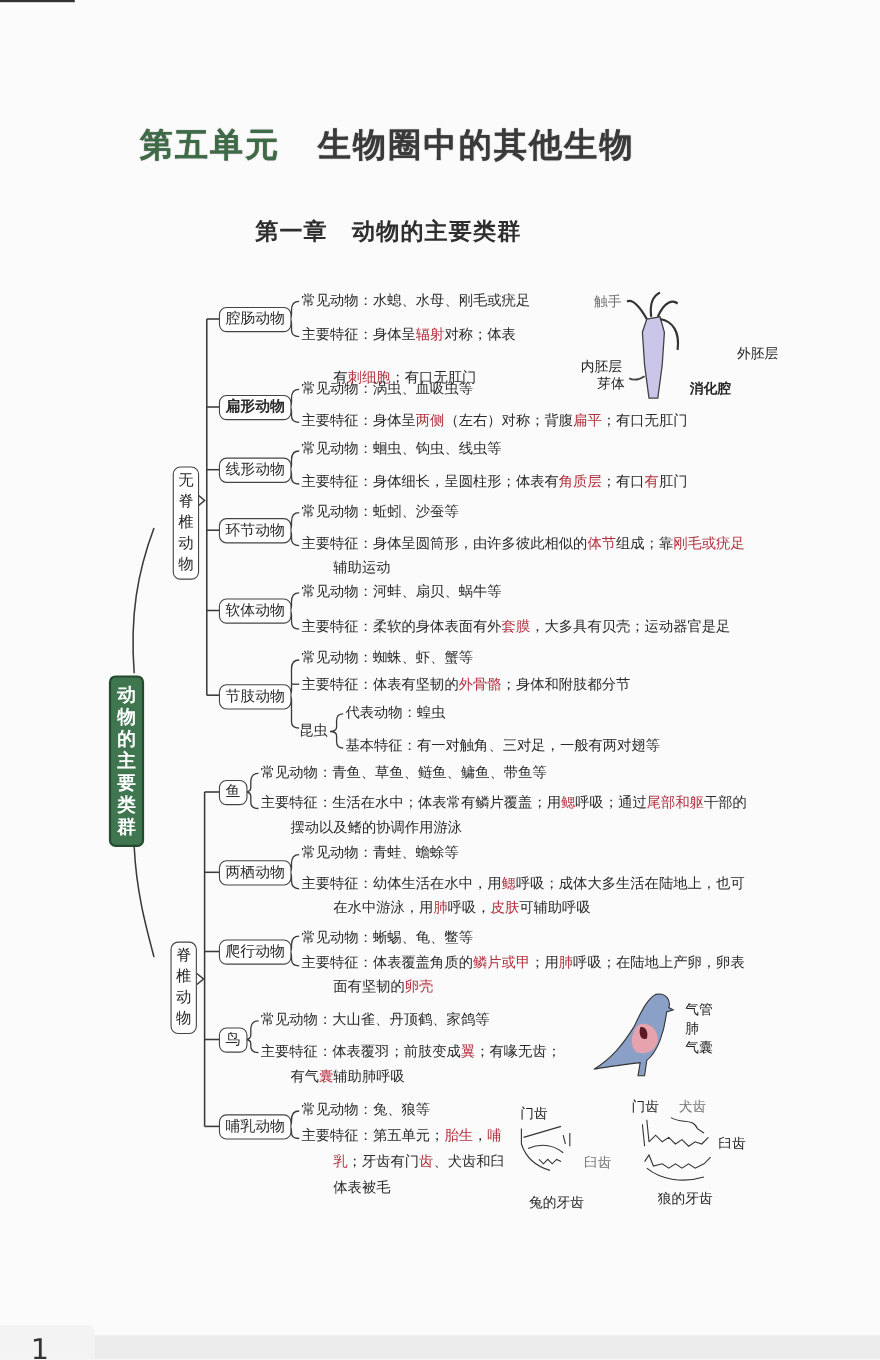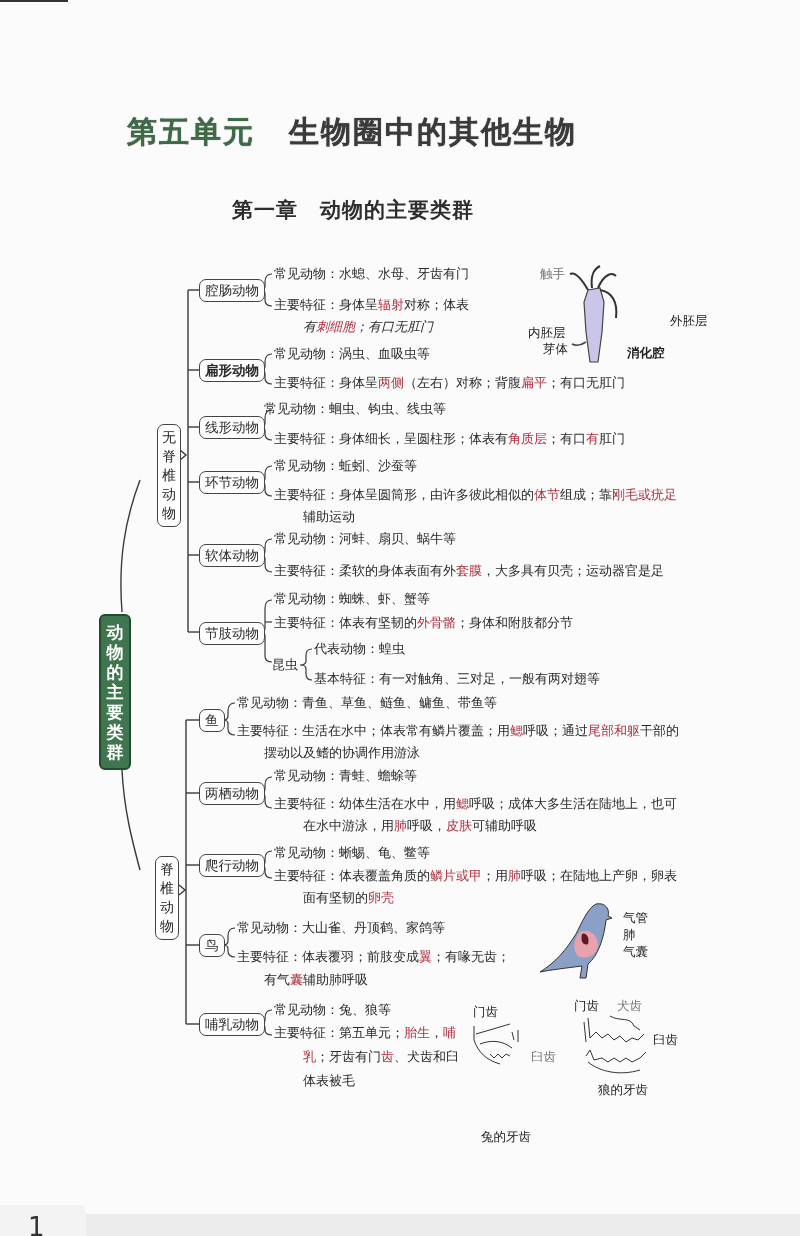--- a/index.html
+++ b/index.html
@@ -98,30 +98,30 @@
       <path d="M272 1010 Q265 1010 265 1018 L265 1020 Q265 1024 260 1024 Q265 1024 265 1028 L265 1030 Q265 1035 272 1035"></path>
     </g>
   </g>
 </svg>
 
 <div class="root">动物的主要类群</div>
 <div class="vbox" style="left:157px; top:424px;">无脊椎动物</div>
 <div class="vbox" style="left:155px; top:856px;">脊椎动物</div>
 
 <div class="box" style="left:199px; top:279px;">腔肠动物</div>
-<div class="line" style="left:274px; top:265px;"><span>常见动物：</span><span>水螅、水母、牙齿有门</span></div>
+<div class="line" style="left:274px; top:265px;"><span>常见动物：</span><span>水螅、水母、刚毛或疣足</span></div>
 <div class="line" style="left:274px; top:296px;"><span>主要特征：</span><span><span>身体呈</span><span class="hl">辐射</span><span>对称；体表</span></span></div>
-<div class="line" style="left:303px; top:318px;font-style:italic;"><span><span>有</span><span class="hl">刺细胞</span><span>；有口无肛门</span></span></div>
+<div class="line" style="left:303px; top:335px;"><span><span>有</span><span class="hl">刺细胞</span><span>；有口无肛门</span></span></div>
 
 <div class="box" style="left:199px; top:359px;font-weight:bold;">扁形动物</div>
 <div class="line" style="left:274px; top:345px;"><span>常见动物：</span><span>涡虫、血吸虫等</span></div>
 <div class="line" style="left:274px; top:374px;"><span>主要特征：</span><span><span>身体呈</span><span class="hl">两侧</span><span>（左右）对称；背腹</span><span class="hl">扁平</span><span>；有口无肛门</span></span></div>
 
 <div class="box" style="left:199px; top:416px;">线形动物</div>
-<div class="line" style="left:264px; top:400px;text-align:center;"><span>常见动物：</span><span>蛔虫、钩虫、线虫等</span></div>
+<div class="line" style="left:274px; top:400px;text-align:center;"><span>常见动物：</span><span>蛔虫、钩虫、线虫等</span></div>
 <div class="line" style="left:274px; top:430px;"><span>主要特征：</span><span><span>身体细长，呈圆柱形；体表有</span><span class="hl">角质层</span><span>；有口</span><span class="hl">有</span><span>肛门</span></span></div>
 
 <div class="box" style="left:199px; top:471px;">环节动物</div>
 <div class="line" style="left:274px; top:457px;"><span>常见动物：</span><span>蚯蚓、沙蚕等</span></div>
 <div class="line" style="left:274px; top:486px;"><span>主要特征：</span><span><span>身体呈圆筒形，由许多彼此相似的</span><span class="hl">体节</span><span>组成；靠</span><span class="hl">刚毛或疣足</span></span></div>
 <div class="line" style="left:303px; top:508px;"><span><span>辅助运动</span></span></div>
 
 <div class="box" style="left:199px; top:544px;">软体动物</div>
 <div class="line" style="left:274px; top:530px;"><span>常见动物：</span><span>河蚌、扇贝、蜗牛等</span></div>
 <div class="line" style="left:274px; top:562px;"><span>主要特征：</span><span><span>柔软的身体表面有外</span><span class="hl">套膜</span><span>，大多具有贝壳；运动器官是足</span></span></div>
@@ -186,21 +186,21 @@
   <g fill="none" stroke="#333" stroke-width="1">
     <path d="M4 4 L4 18 C 8 30, 16 38, 30 42"></path>
     <path d="M6 12 L40 2"></path>
     <path d="M10 22 C 20 18, 32 18, 42 26"></path>
     <path d="M20 32 L24 36 L28 32 L32 36 L36 32 L40 34"></path>
     <path d="M42 10 L44 18 M48 8 L48 20"></path>
   </g>
 </svg>
 <div class="lbl" style="left:473px; top:1004px;"><span>门齿</span></div>
 <div class="lbl red" style="left:531px; top:1049px;">臼齿</div>
-<div class="lbl" style="left:481px; top:1085px;margin-top:44px;">兔的牙齿</div>
+<div class="lbl" style="left:481px; top:1085px;">兔的牙齿</div>
 
 <svg class="abs" style="left:580px; top:1012px;" width="72" height="68">
   <g fill="none" stroke="#333" stroke-width="1">
     <path d="M4 10 L6 30 M8 6 L10 26"></path>
     <path d="M10 26 L16 20 L22 26 L28 22 L34 28 L40 24 L46 30 L52 26 L58 28 L64 22"></path>
     <path d="M30 4 C 40 10, 50 4, 54 14 L60 18"></path>
     <path d="M6 44 L10 38 L14 48 L22 46 L28 50 L34 46 L40 50 L46 46 L52 50 L60 46 L66 40"></path>
     <path d="M8 50 C 20 60, 40 64, 60 58"></path>
   </g>
 </svg>

